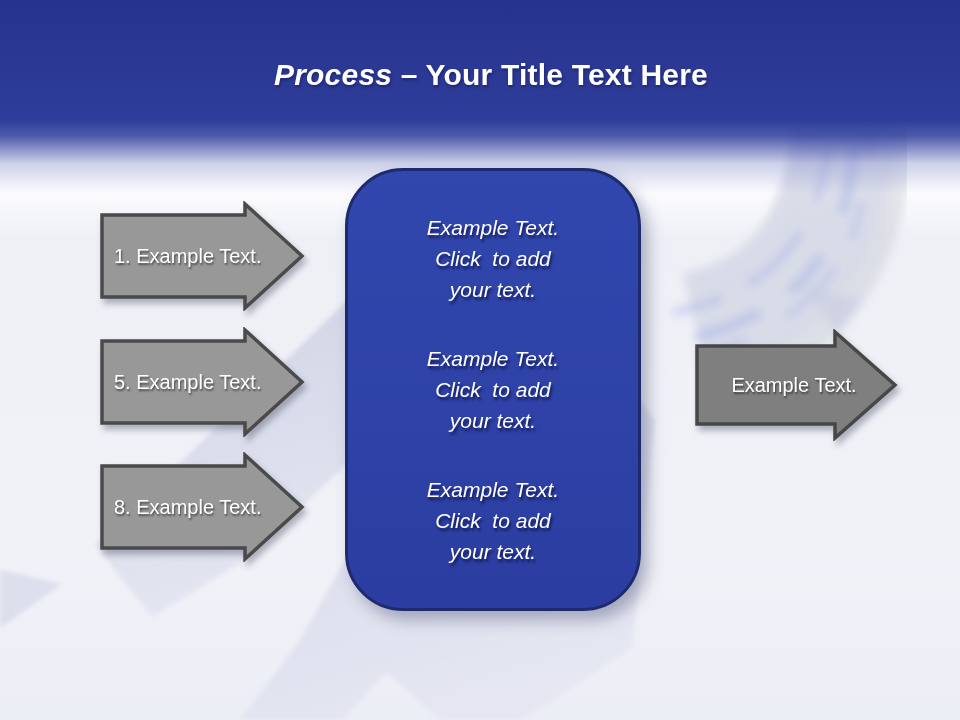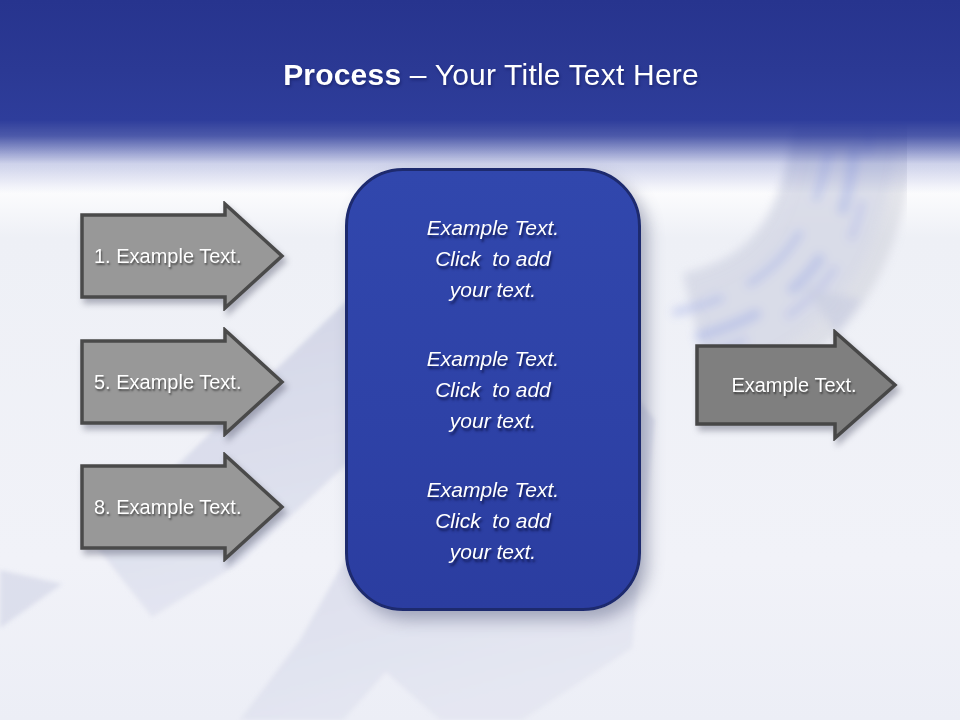--- a/index.html
+++ b/index.html
@@ -25,25 +25,25 @@
       rgba(46,61,155,0.85) 68%, rgba(120,132,200,0.35) 82%,
       rgba(240,242,248,0) 97%);
     pointer-events:none;
   }
   .title{
     position:absolute;left:0;top:55px;width:960px;
     text-align:center;color:#ffffff;font-size:30px;line-height:40px;
     text-shadow:1px 2px 3px rgba(10,15,70,0.45);
     letter-spacing:0.2px;padding-left:22px;box-sizing:border-box;
   }
-  .title-bold{font-weight:700;}
-  .title-rest{font-weight:400;}
+  .title-bold{font-weight:700;font-style:italic;}
+  .title-rest{font-weight:700;}
 
   
-  .step-arrow{position:absolute;left:80px;width:206px;height:110px;}
+  .step-arrow{position:absolute;left:100px;width:206px;height:110px;}
   .step-arrow svg,.out-arrow svg{
     position:absolute;inset:0;width:100%;height:100%;
     filter:drop-shadow(3px 5px 3px rgba(70,72,95,0.40));
   }
   .step-poly{fill:#989898;stroke:#4a4a4a;stroke-width:3.5;stroke-linejoin:miter;}
   .out-poly{fill:#7f7f7f;stroke:#474747;stroke-width:3.5;stroke-linejoin:miter;}
   .step-label{
     position:absolute;left:0;top:0;height:110px;width:190px;
     display:flex;align-items:center;box-sizing:border-box;padding-left:14px;
     color:#ffffff;font-size:20px;

